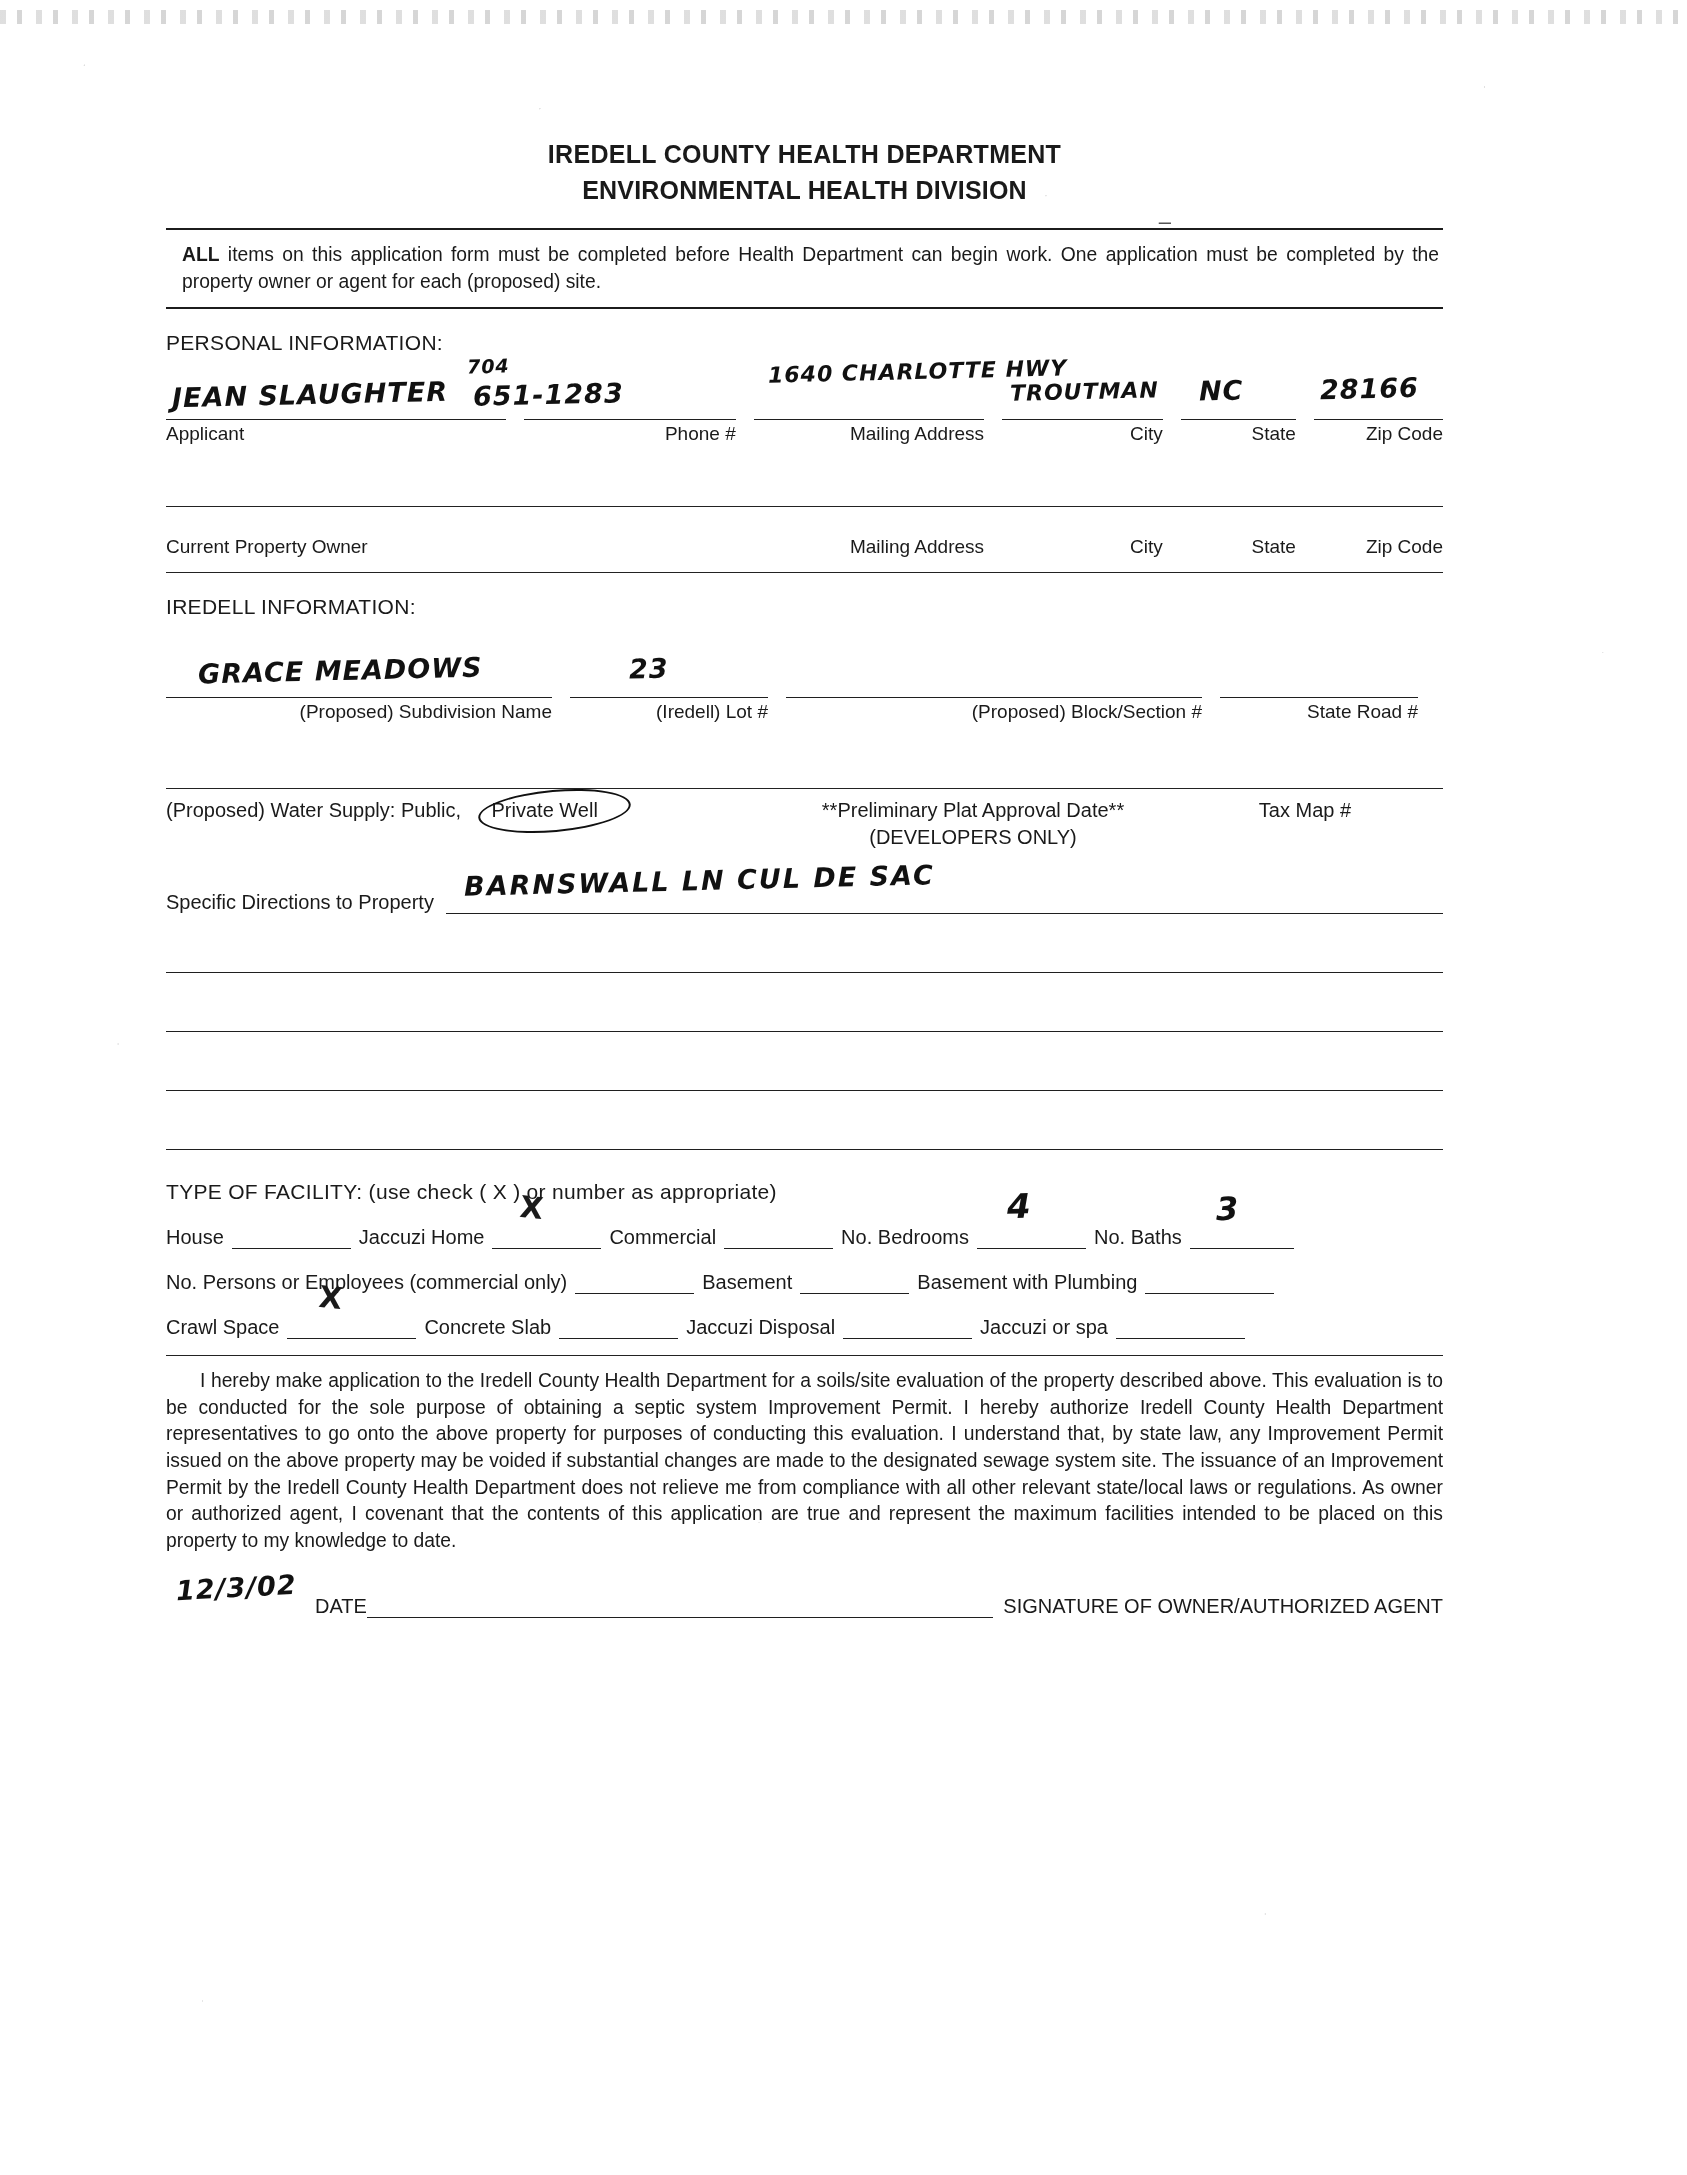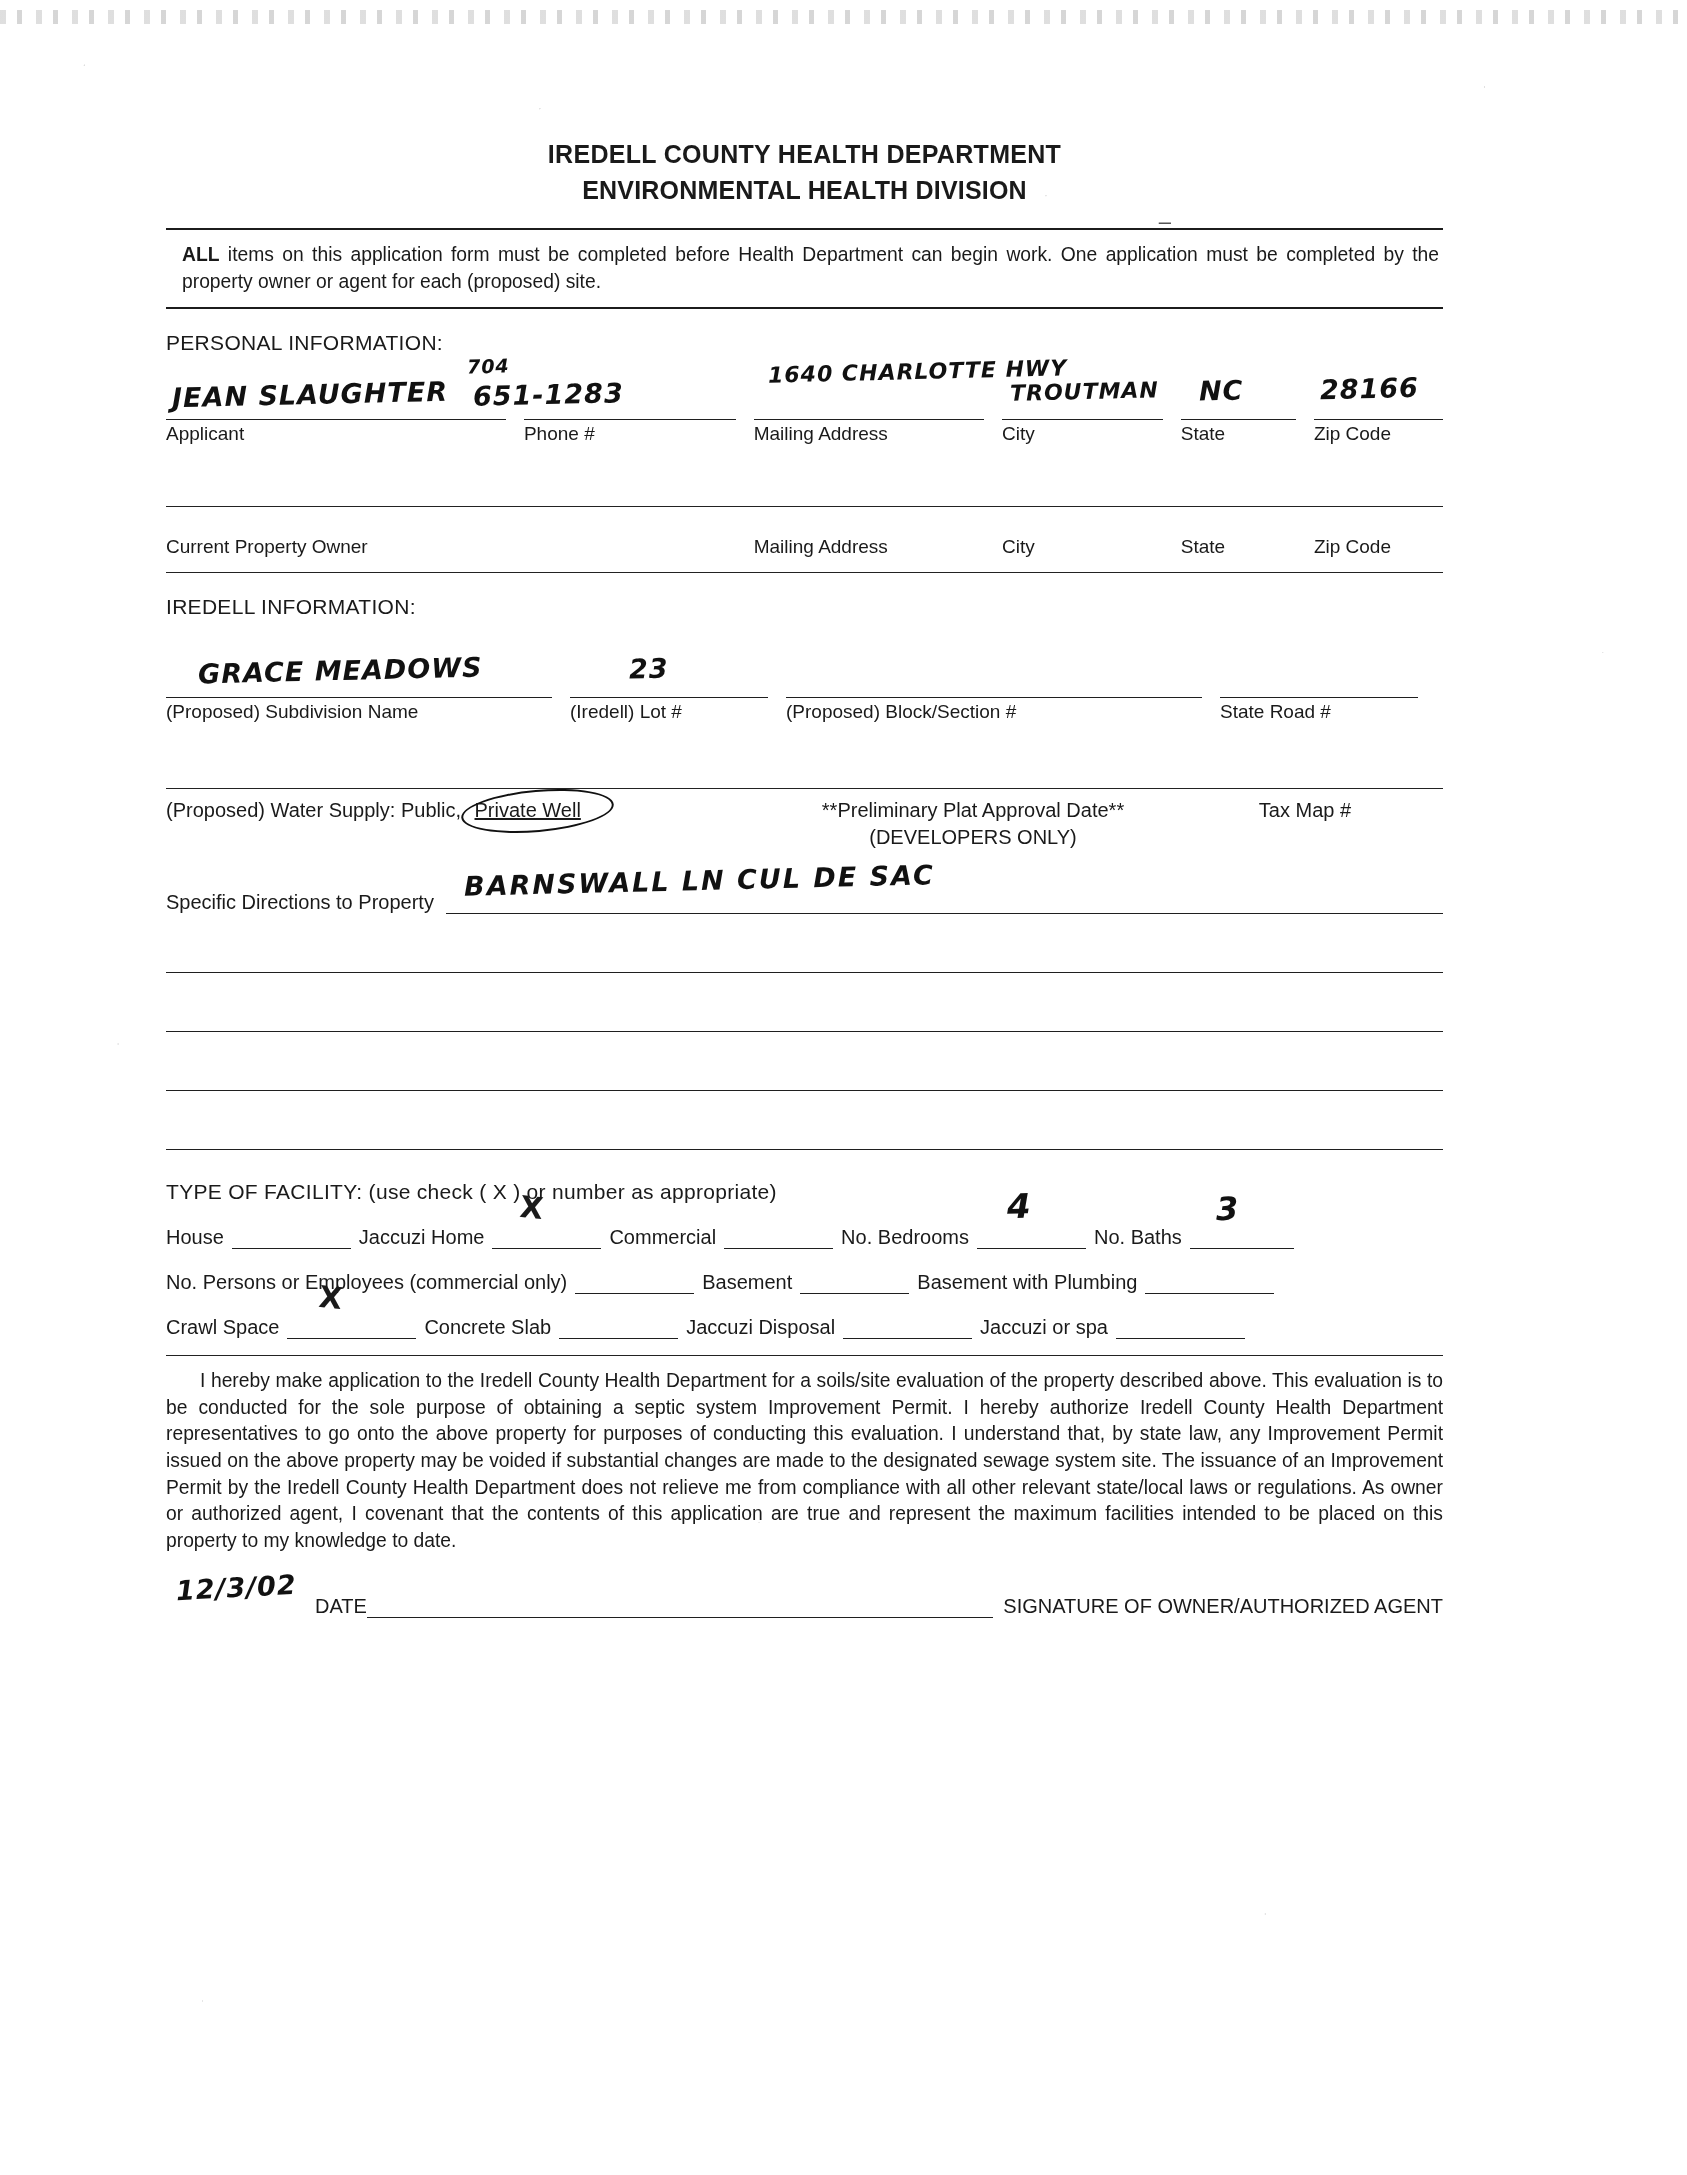--- a/index.html
+++ b/index.html
@@ -147,21 +147,21 @@
     position: absolute;
     transform: rotate(6deg);
   }
   .circle-around {
     position: absolute;
     border: 2.2px solid #111;
     border-radius: 50%;
     transform: rotate(-5deg);
   }
 
-  .cap-center { text-align: left; }
+  .cap-center { text-align: right; }
 
   .blank-line {
     border-bottom: 1.7px solid #1f1f1f;
     height: 30px;
   }
 
   .facility-line {
     font-size: 20px;
     display: flex;
     align-items: flex-end;
@@ -312,21 +312,21 @@
         <span class="cap cap-center" style="width:198px;">State Road #</span>
       </div>
     </div>
 
     <div class="hr-thin" style="margin-top:65px;"></div>
 
     <div class="row" style="margin-top:10px; position:relative;">
       <div style="display:flex; align-items:flex-start; font-size:20px;">
         <div style="width:594px; position:relative;">
           <span>(Proposed) Water Supply: Public,</span>
-          <span style="margin-left:8px; position:relative;text-decoration:underline;">
+          <span style="margin-left:25px; position:relative;">
             <span>Private Well</span>
             <span class="circle-around" style="left:-14px; top:-9px; width:149px; height:38px;"></span>
           </span>
         </div>
         <div style="width:426px; text-align:center;">
           <div>**Preliminary Plat Approval Date**</div>
           <div style="margin-top:4px;">(DEVELOPERS ONLY)</div>
         </div>
         <div style="width:238px; text-align:center;">
           <div>Tax Map #</div>

